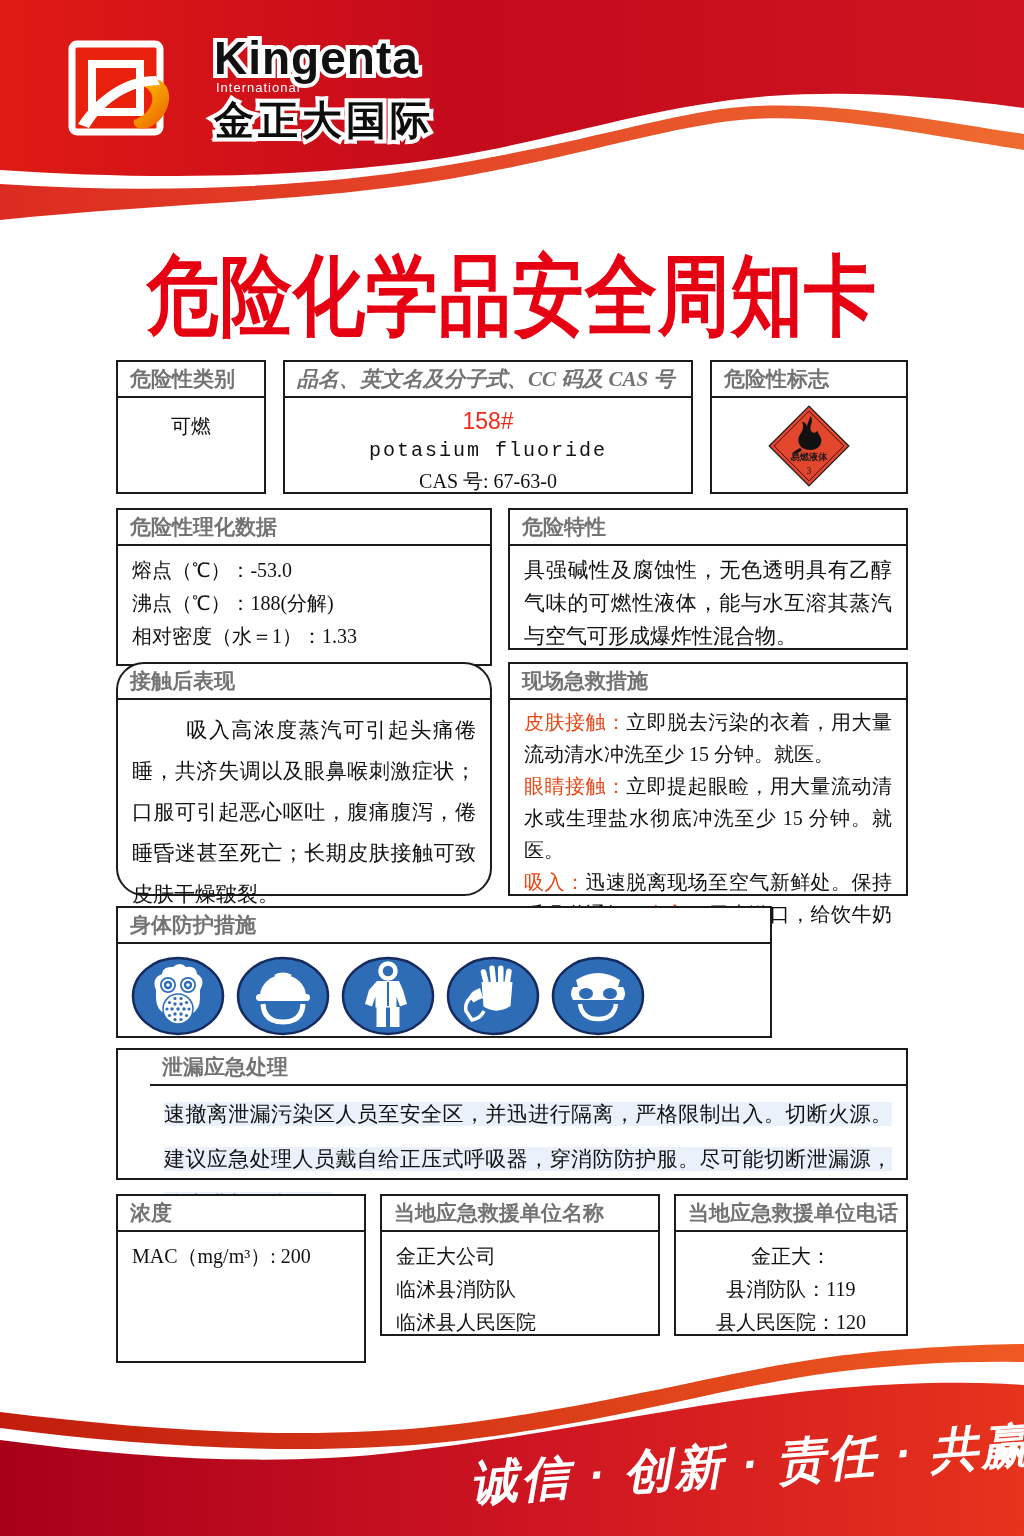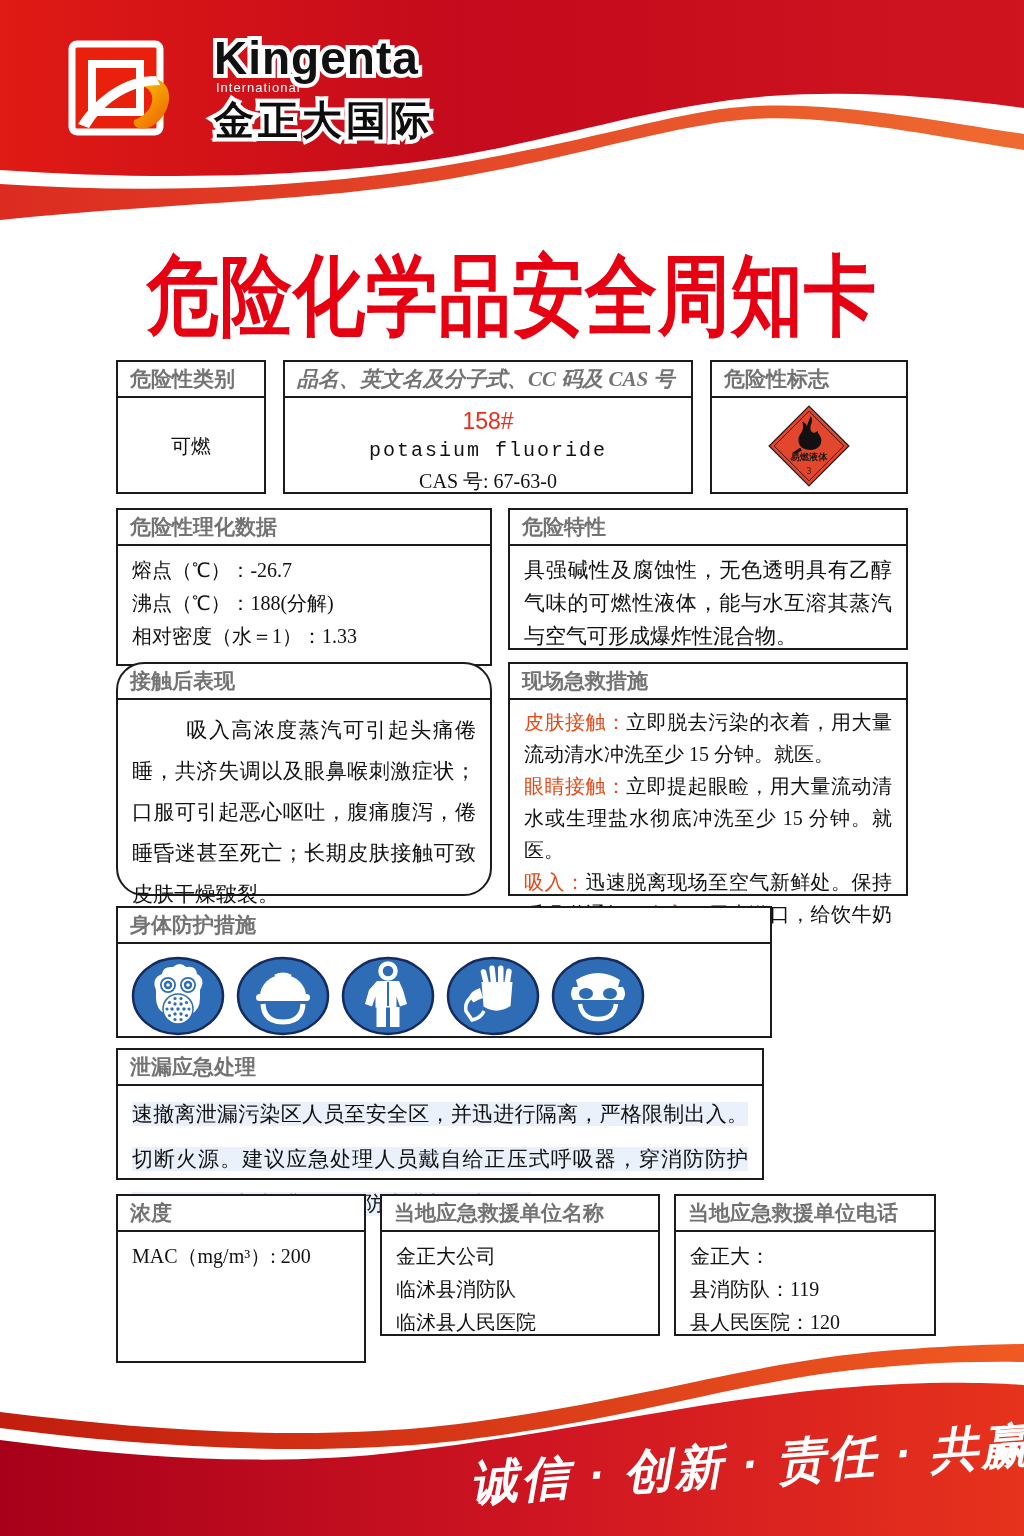--- a/index.html
+++ b/index.html
@@ -75,21 +75,21 @@
   <svg class="abs brand-text" style="left:196px;top:30px" width="340" height="120" viewBox="0 0 340 120">
     <text x="18" y="44" font-size="46" font-weight="bold" fill="#111" stroke="#fff" stroke-width="8" paint-order="stroke" letter-spacing="1">Kingenta</text>
     <text x="20" y="62" font-size="13" fill="#fff" letter-spacing="1">International</text>
     <text x="18" y="104" font-size="40" font-weight="bold" fill="#0d0d0d" stroke="#fff" stroke-width="8" paint-order="stroke" letter-spacing="4">金正大国际</text>
   </svg>
 
   <div class="abs title">危险化学品安全周知卡</div>
 
   <div class="box" style="left:116px;top:360px;width:150px;height:134px;">
     <div class="box-h">危险性类别</div>
-    <div class="box-b center" style="padding-top:32px;">可燃</div>
+    <div class="box-b center" style="padding-top:12px;">可燃</div>
   </div>
 
   <div class="box" style="left:283px;top:360px;width:410px;height:134px;">
     <div class="box-h italic-h">品名、英文名及分子式、CC 码及 CAS 号</div>
     <div class="box-b center" style="line-height:30px;">
       <div class="code-red">158#</div>
       <div class="mono">potasium fluoride</div>
       <div>CAS 号: 67-63-0</div>
     </div>
   </div>
@@ -104,21 +104,21 @@
         <path fill="#111" d="M40,52 l-8,5 2,2.5 8,-4.5 z"></path>
         <text x="50" y="66" font-size="10.5" text-anchor="middle" fill="#1a1a1a" font-weight="bold">易燃液体</text>
         <text x="50" y="82" font-size="11" text-anchor="middle" fill="#1a1a1a">3</text>
       </svg>
     </div>
   </div>
 
   <div class="box" style="left:116px;top:508px;width:376px;height:158px;">
     <div class="box-h">危险性理化数据</div>
     <div class="box-b">
-      <div>熔点（℃）：-26.7</div>
+      <div>熔点（℃）：-53.0</div>
       <div>沸点（℃）：188(分解)</div>
       <div>相对密度（水＝1）：1.33</div>
     </div>
   </div>
 
   <div class="box" style="left:508px;top:508px;width:400px;height:142px;">
     <div class="box-h">危险特性</div>
     <div class="box-b just" style="font-size:21px;">
       <p>具强碱性及腐蚀性，无色透明具有乙醇气味的可燃性液体，能与水互溶其蒸汽与空气可形成爆炸性混合物。</p>
     </div>
@@ -208,42 +208,42 @@
       <svg width="96" height="80" viewBox="0 0 96 80">
         <ellipse cx="48" cy="40" rx="45" ry="38" fill="#2e6db6" stroke="#152a5e" stroke-width="2.5"></ellipse>
         <path d="M26,24 q22,-14 44,0 l-2,7 -40,0 z" fill="#fff"></path>
         <path fill="#fff" fill-rule="evenodd" d="M23,31 h50 q4,6.5 0,13 h-50 q-4,-6.5 0,-13 z M29,37.5 a7,5.5 0 1 0 14,0 a7,5.5 0 1 0 -14,0 z M53,37.5 a7,5.5 0 1 0 14,0 a7,5.5 0 1 0 -14,0 z"></path>
         <path d="M30,48 q2,15 18,15 q16,0 18,-15" fill="none" stroke="#fff" stroke-width="4.5"></path>
       </svg>
 
     </div>
   </div>
 
-  <div class="box" style="left:116px;top:1048px;width:648px;height:132px;">
+  <div class="box" style="left:116px;top:1048px;width:792px;height:132px;padding-left:32px;">
     <div class="box-h">泄漏应急处理</div>
     <div class="box-b just" style="font-size:21px;line-height:45px;padding-top:6px;">
       <p><span class="hl">速撤离泄漏污染区人员至安全区，并迅进行隔离，严格限制出入。切断火源。建议应急处理人员戴自给正压式呼吸器，穿消防防护服。尽可能切断泄漏源，防止进入下水道。</span></p>
     </div>
   </div>
 
   <div class="box" style="left:116px;top:1194px;width:250px;height:169px;">
     <div class="box-h">浓度</div>
     <div class="box-b">MAC（mg/m³）: 200</div>
   </div>
 
   <div class="box" style="left:380px;top:1194px;width:280px;height:142px;">
     <div class="box-h">当地应急救援单位名称</div>
     <div class="box-b">
       <div>金正大公司</div>
       <div>临沭县消防队</div>
       <div>临沭县人民医院</div>
     </div>
   </div>
 
-  <div class="box" style="left:674px;top:1194px;width:262px;height:142px;">
+  <div class="box" style="left:674px;top:1194px;width:234px;height:142px;text-align:center;">
     <div class="box-h">当地应急救援单位电话</div>
     <div class="box-b">
       <div>金正大：</div>
       <div>县消防队：119</div>
       <div>县人民医院：120</div>
     </div>
   </div>
 
   <svg class="abs wave" style="top:1340px" width="1024" height="196" viewBox="0 0 1024 196">
     <defs>

